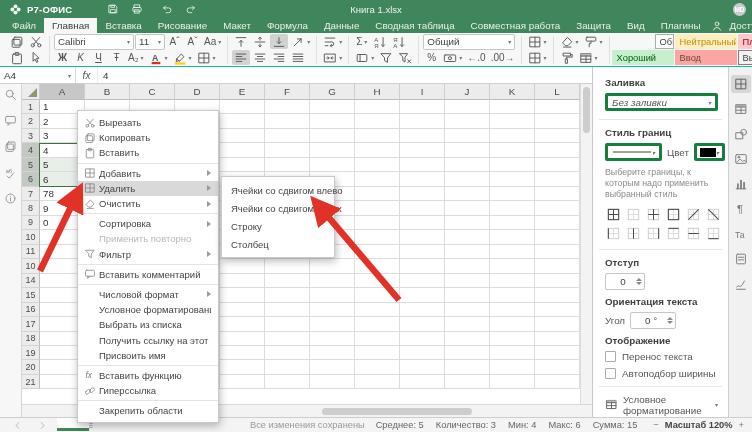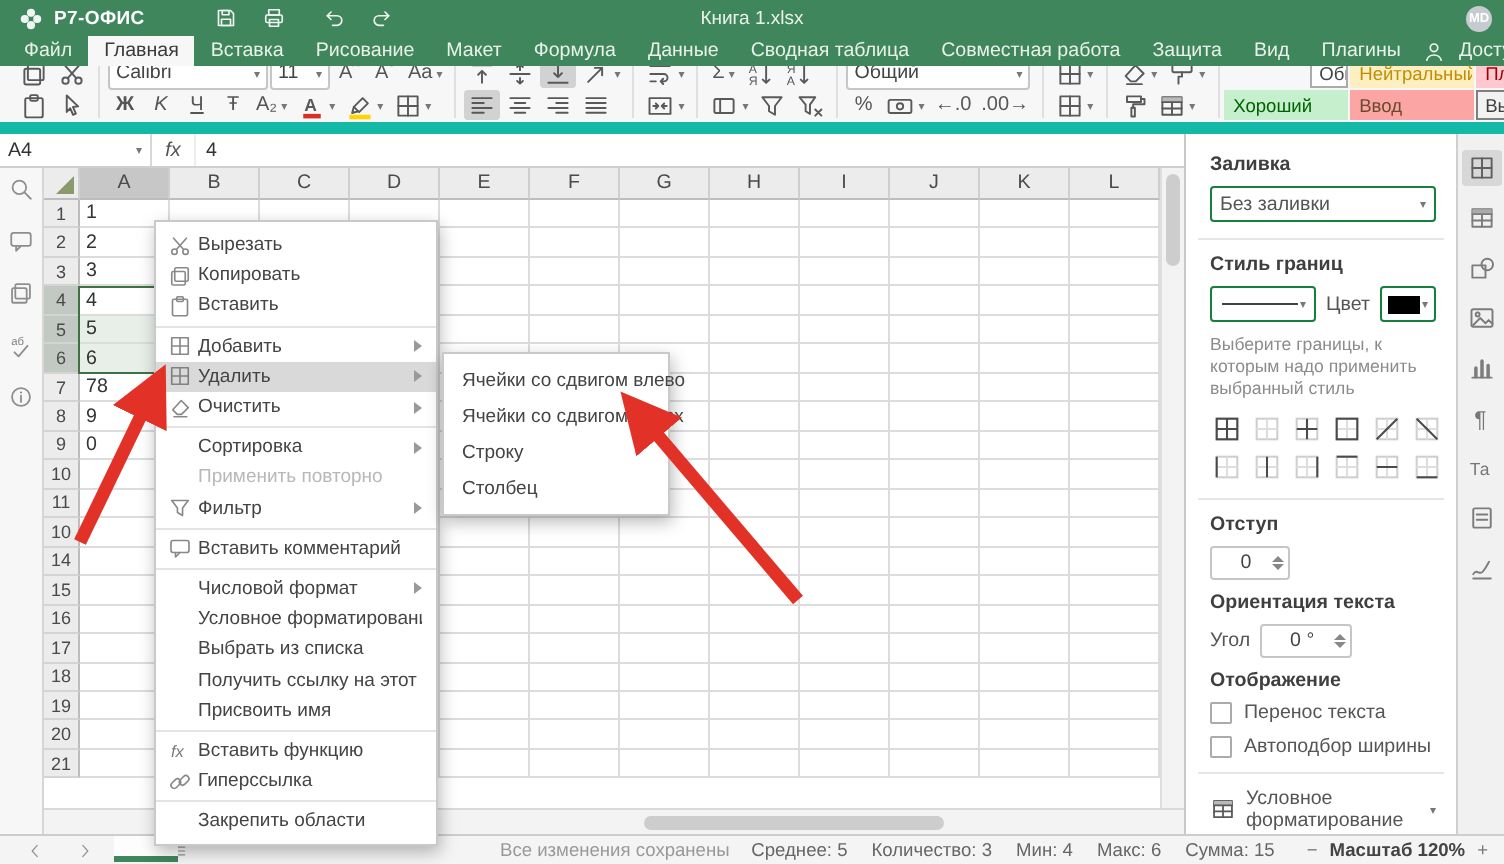--- a/index.html
+++ b/index.html
@@ -17,22 +17,22 @@
   #doc-title { position:absolute; left:0; right:0; text-align:center; font-size:9.5px; color:#eaf2ec; pointer-events:none; }
   #avatar { margin-left:auto; width:13px; height:13px; border-radius:50%; background:#c6cbd0;
             color:#fff; font-size:6.5px; font-weight:bold; display:flex; align-items:center; justify-content:center; }
   #tabbar { left:0; top:18px; width:752px; height:15px; background:#40865c; display:flex; align-items:stretch; padding-left:4px; }
   .rtab { color:#e8f1ea; font-size:9.8px; padding:0 8px; display:flex; align-items:center; cursor:default; white-space:nowrap; }
   .rtab.active { background:#f7f7f7; color:#3a3a3a; }
   #tab-right { margin-left:auto; display:flex; align-items:center; gap:10px; padding-right:10px; color:#e8f1ea; font-size:9.8px; }
   #tab-right .grp { display:flex; align-items:center; gap:3px; }
 
   
-  #toolbar { left:0; top:33px; width:752px; height:34px; background:#f7f7f7; border-bottom:6px solid #14b8a6;
-             display:flex; align-items:flex-end; padding:1px 4px; overflow:hidden; }
+  #toolbar { left:0; top:33px; width:752px; height:34px; background:#f7f7f7; border-bottom:1px solid #14b8a6;
+             display:flex; align-items:flex-start; padding:1px 4px; overflow:hidden; }
   .tg { display:flex; flex-direction:column; gap:1px; padding:0 4px; }
   .tg-sep { width:1px; height:28px; background:#e0e0e0; flex:none; }
   .trow { display:flex; align-items:center; gap:1px; height:15px; }
   .tb { min-width:17px; height:15px; display:flex; align-items:center; justify-content:center;
         padding:0 2px; border-radius:2px; color:#555; font-size:10px; gap:1px; }
   .tb.active { background:#d2d2d2; }
   .tb .dd { font-size:6px; color:#777; margin-left:1px; }
   .tb.bold { font-weight:bold; } .tb.ital { font-style:italic; }
   .tb.unde { text-decoration:underline; }
   .tsel { height:16px; background:#fff; border:1px solid #c6c6c6; border-radius:2px; display:flex;
@@ -81,22 +81,22 @@
   
   #vscroll { left:580px; top:84px; width:12px; height:320px; background:#f3f3f3; border-left:1px solid #dedede; }
   #vthumb { position:absolute; left:2px; top:3px; width:7px; height:46px; background:#cdcdcd; border-radius:4px; }
   #hscroll { left:22px; top:404px; width:570px; height:13px; background:#f3f3f3; border-top:1px solid #d9d9d9; }
   #hthumb { position:absolute; left:300px; top:3px; width:150px; height:7px; background:#cdcdcd; border-radius:4px; }
 
   
   #rightpanel { left:592px; top:67px; width:136px; height:350px; background:#fff; border-left:1px solid #c9c9c9;
                 padding:10px 10px 0 12px; font-size:9.8px; }
   .rp-title { font-weight:bold; color:#3f3f3f; margin-bottom:5px; }
-  .rp-select { height:18px; border:1px solid #15803d; border-radius:2px; display:flex; align-items:center;
-               padding:0 4px; color:#555; margin-bottom:8px; background:#fff; }
+  .rp-select { height:18px; border:3px solid #15803d; border-radius:2px; display:flex; align-items:center;
+               padding:0 4px; color:#555; margin-bottom:8px; background:#fff;font-style:italic; }
   .rp-select .val { flex:1; white-space:nowrap; overflow:hidden; }
   .rp-select .dd { font-size:6px; color:#777; }
   .rp-div { height:1px; background:#e6e6e6; margin:7px -4px 7px -6px; }
   .rp-hint { color:#8b8b8b; font-size:8.8px; line-height:1.25; margin:2px 0 6px; }
   .rp-row { display:flex; align-items:center; gap:5px; margin-bottom:6px; }
   #border-btns { display:grid; grid-template-columns:repeat(6,17px); grid-auto-rows:17px; gap:2px 3px; margin-bottom:2px; }
   .bb { display:flex; align-items:center; justify-content:center; border-radius:2px; }
   .spin { width:40px; height:17px; border:1px solid #c6c6c6; border-radius:2px; display:flex; align-items:center; padding:0 2px 0 4px; background:#fff; }
   .spin .val { flex:1; text-align:left; color:#444; }
   .spin .arrs { display:flex; flex-direction:column; gap:1px; align-items:center; }

